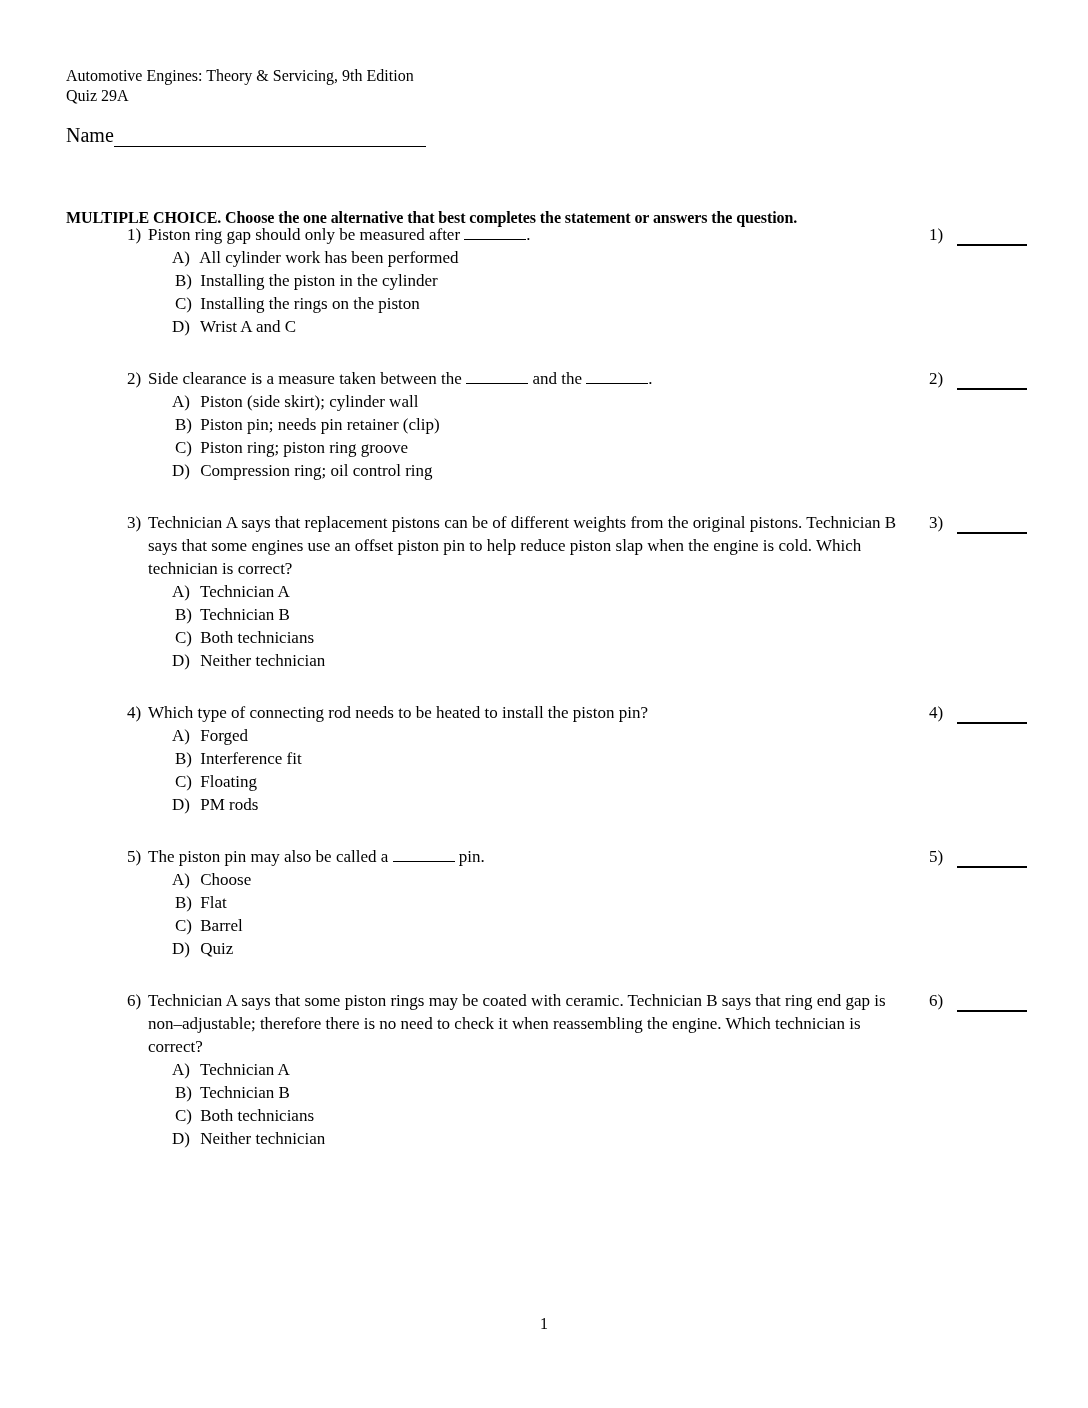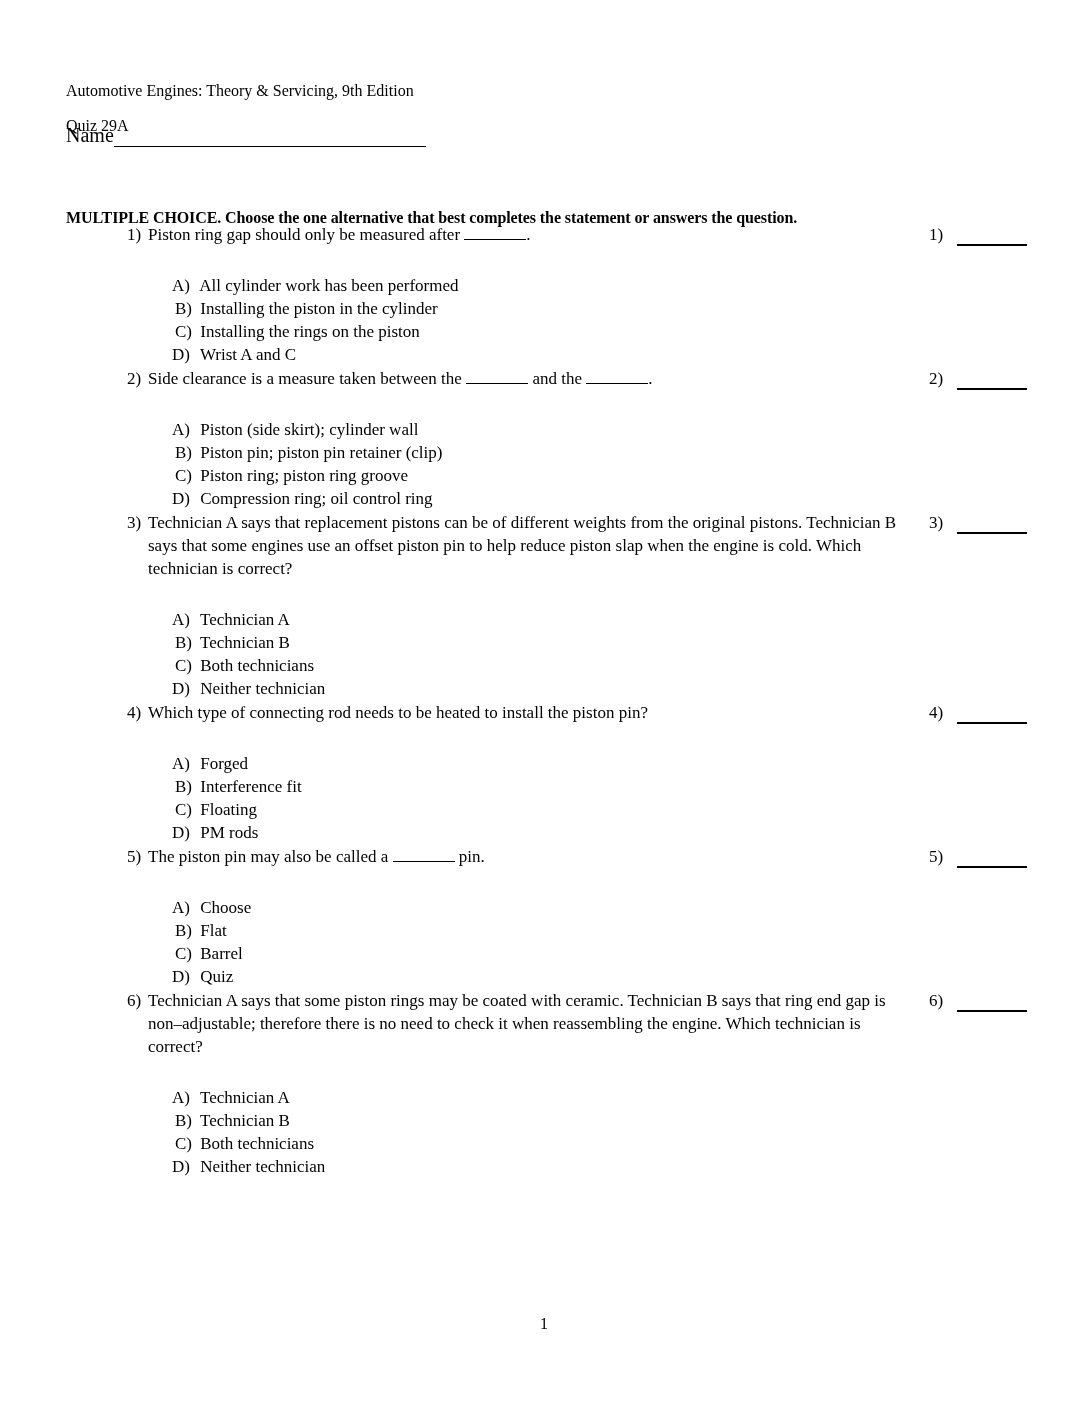--- a/index.html
+++ b/index.html
@@ -2,32 +2,32 @@
 <html><head>
   <meta charset="utf-8">
   <style>
     html, body { margin: 0; padding: 0; background: #ffffff; }
     body {
       width: 1088px; height: 1408px; position: relative; overflow: hidden;
       font-family: "Liberation Serif", "DejaVu Serif", serif;
       color: #000000;
     }
     .header { position: absolute; left: 66px; top: 66px; font-size: 16px; line-height: 20px; }
-    .header div { white-space: nowrap; margin-top: 15px; }
+    .header div { white-space: nowrap; }
     .name-row { position: absolute; left: 66px; top: 124px; font-size: 20px; display: flex; align-items: flex-end; }
     .name-line { display: inline-block; width: 312px; border-bottom: 1px solid #000; height: 18px; }
     .instructions {
       position: absolute; left: 66px; top: 185px; font-size: 16px; font-weight: bold;
       white-space: nowrap; letter-spacing: -0.1px; margin-top: 24px;
     }
     .question { position: absolute; left: 127px; width: 960px; font-size: 17px; }
     .q-stem { position: relative; width: 780px; line-height: 23px; }
     .q-stem .num { position: absolute; left: 0; top: 0; }
     .q-stem .text { display: block; padding-left: 21px; }
-    .options { margin-left: 45px; margin-top: 28px; }
+    .options { margin-left: 45px; }
     .option { line-height: 23px; white-space: nowrap; }
     .option .letter { display: inline-block; width: 24px; }
     .option.b .letter, .option.c .letter { padding-left: 3px; width: 21px; }
     .answer-slot {
       position: absolute; left: 802px; top: 0; display: flex; align-items: flex-end;
       font-size: 17px; line-height: 23px;
     }
     .answer-slot .anum { width: 28px; text-align: left; }
     .answer-slot .aline { display: inline-block; width: 70px; border-bottom: 2px solid #000; height: 17px; }
     .page-number { position: absolute; left: 540px; top: 1315px; font-size: 16px; }
@@ -65,21 +65,21 @@
   </div>
 </div>
 
 <div class="question" style="top:367px;">
   <div class="q-stem">
     <span class="num">2)</span>
     <span class="text"><span>Side clearance is a measure taken between the </span><span class="blank"></span><span> and the </span><span class="blank"></span><span>.</span></span>
   </div>
   <div class="options">
     <div class="option a"><span class="letter">A)</span> <span>Piston (side skirt); cylinder wall</span></div>
-    <div class="option b"><span class="letter">B)</span> <span>Piston pin; piston pin retainer (clip)</span></div>
+    <div class="option b"><span class="letter">B)</span> <span>Piston pin; needs pin retainer (clip)</span></div>
     <div class="option c"><span class="letter">C)</span> <span>Piston ring; piston ring groove</span></div>
     <div class="option d"><span class="letter">D)</span> <span>Compression ring; oil control ring</span></div>
   </div>
   <div class="answer-slot">
     <span class="anum">2)</span>
     <span class="aline"></span>
   </div>
 </div>
 
 <div class="question" style="top:511px;">

